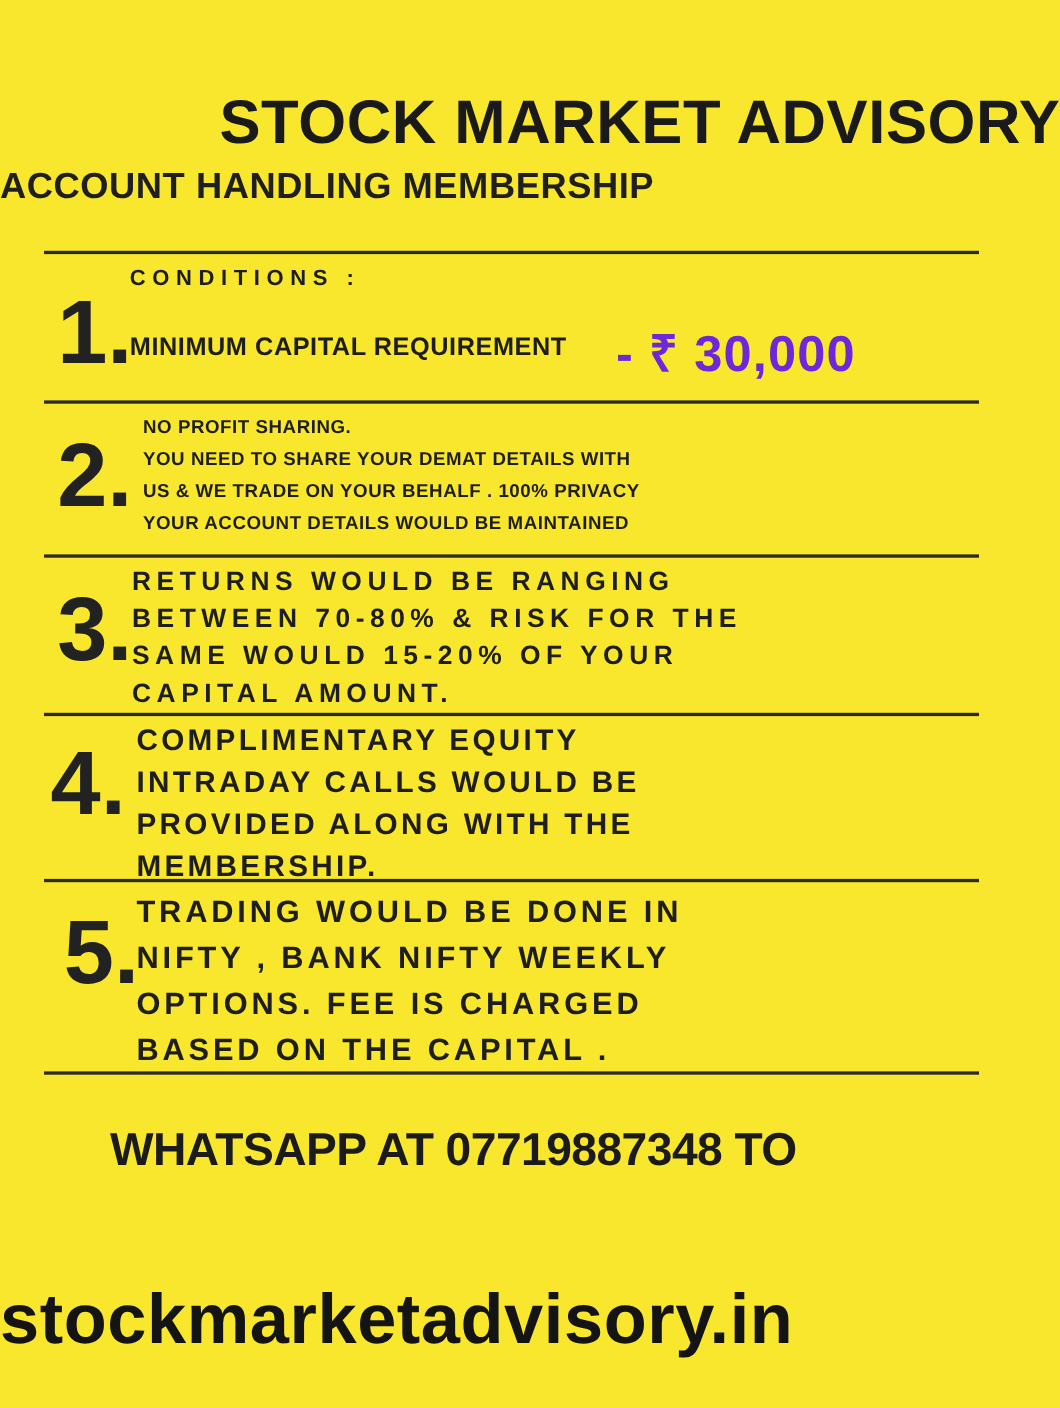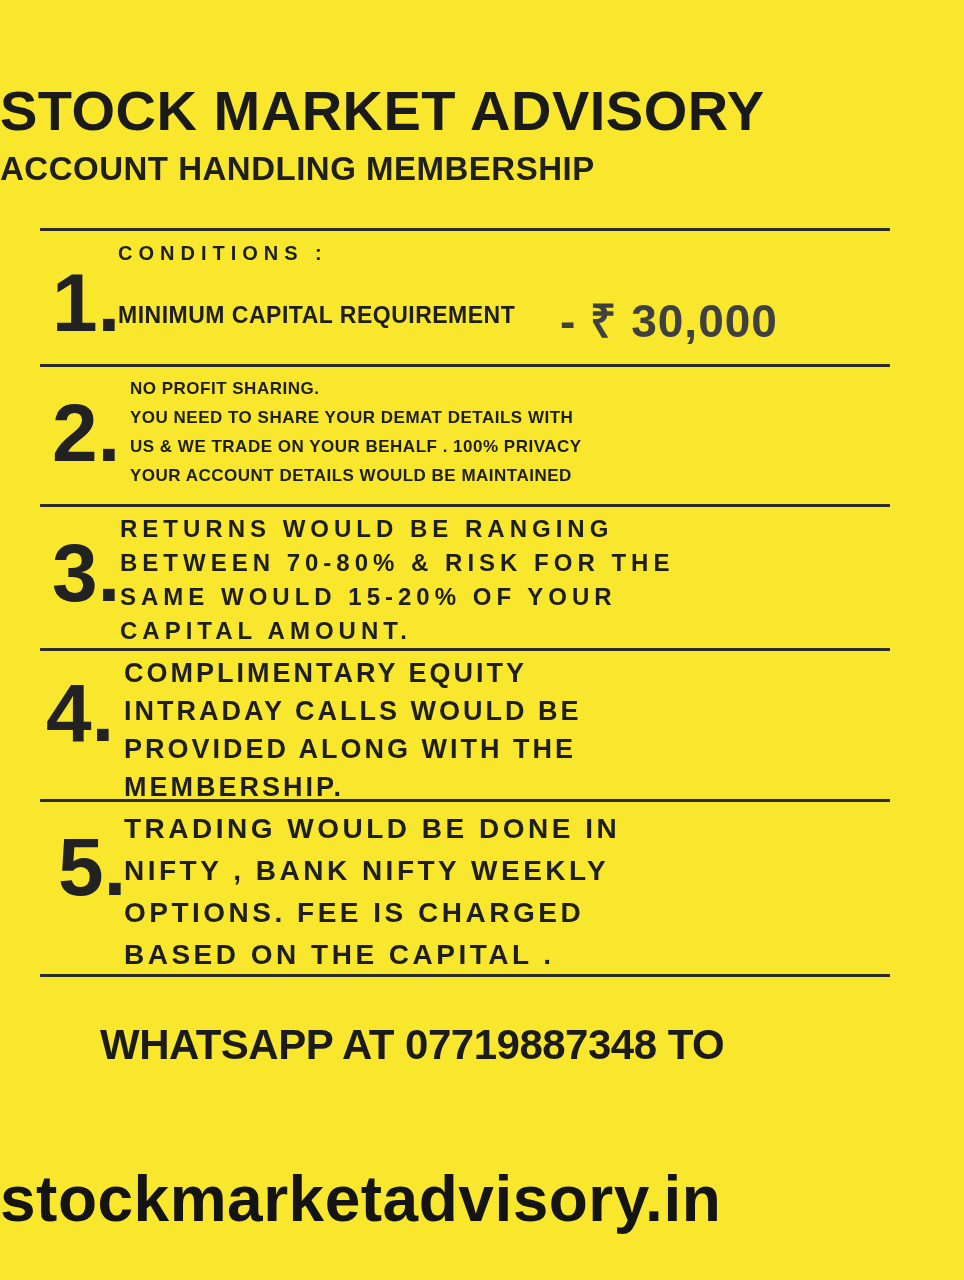--- a/index.html
+++ b/index.html
@@ -27,21 +27,21 @@
   .rule-2 { top: 364px; }
   .rule-3 { top: 504px; }
   .rule-4 { top: 648px; }
   .rule-5 { top: 799px; }
   .rule-6 { top: 974px; }
 
   .title {
     position: absolute;
     top: 78px; left: 0;
     width: 100%;
-    text-align: left;
+    text-align: right;
     font-size: 56px;
     font-weight: bold;
     letter-spacing: 0.5px;
     color: #1A1A1A;
   }
   .subtitle {
     position: absolute;
     top: 150px; left: 0;
     width: 100%;
     text-align: left;
@@ -77,21 +77,21 @@
     font-size: 23px;
     font-weight: bold;
     letter-spacing: 0.5px;
   }
   .cap-value {
     position: absolute;
     left: 560px; top: 288px;
     font-size: 46px;
     font-weight: bold;
     letter-spacing: 1px;
-    color: #404040;
+    color: #6d28d9;
   }
 
   .lines { position: absolute; font-weight: bold; }
   .lines > div { white-space: nowrap; }
 
   .lines-2 { left: 130px; top: 374px; font-size: 17px; line-height: 29px; letter-spacing: 0.5px; }
   .lines-3 { left: 120px; top: 512px; font-size: 24px; line-height: 34px; letter-spacing: 5px; }
   .lines-4 { left: 124px; top: 654px; font-size: 27px; line-height: 38px; letter-spacing: 3px; }
   .lines-5 { left: 124px; top: 808px; font-size: 28px; line-height: 42px; letter-spacing: 3.5px; }
 

